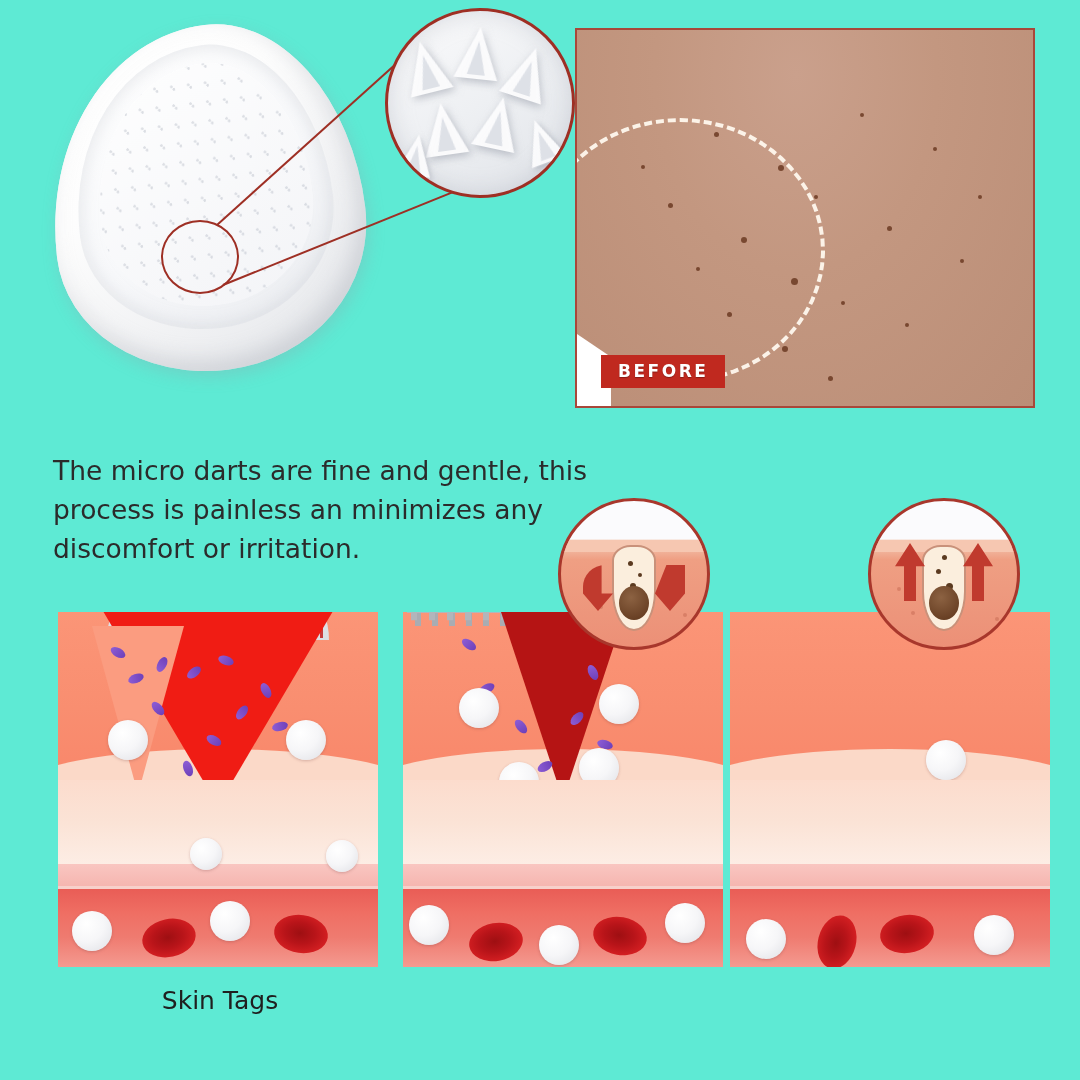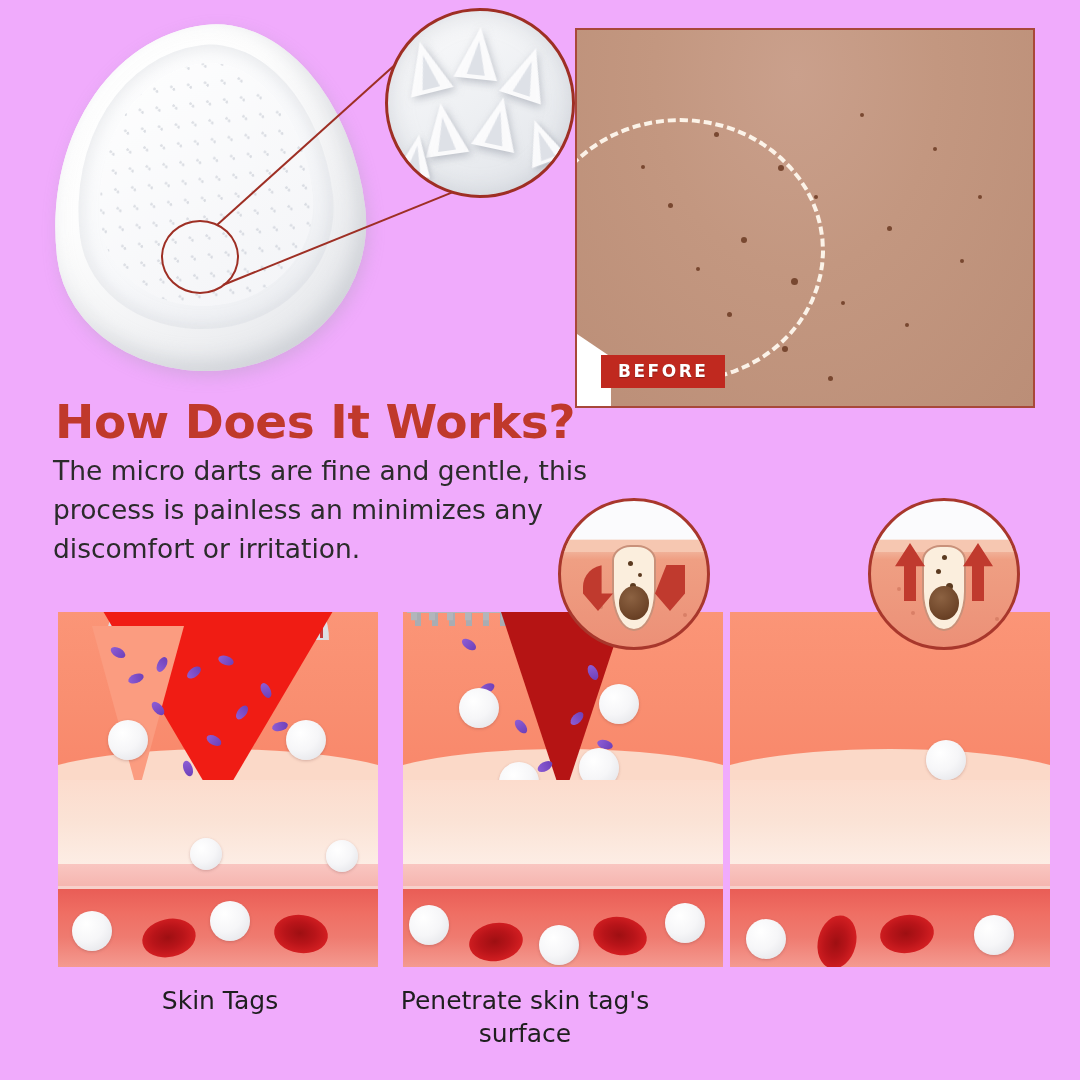--- a/index.html
+++ b/index.html
@@ -3,21 +3,21 @@
 <meta charset="utf-8">
 <title>How Does It Works</title>
 <style>
   * { box-sizing: border-box; margin: 0; padding: 0; }
   html, body {
     width: 1080px; height: 1080px;
     background: #ffffff;
     font-family: "Liberation Sans", sans-serif;
     overflow: hidden;
   }
-  #page { position: relative; width: 1080px; height: 1080px; background: #f0abfc; }
+  #page { position: relative; width: 1080px; height: 1080px; background: #5eead4; }
 
   
   .device-wrap { position: absolute; left: 45px; top: 12px; width: 345px; height: 380px; }
   .patch-outer {
     position: absolute; left: 6px; top: 14px; width: 312px; height: 345px;
     background: linear-gradient(145deg,#ffffff 0%,#fdfdfd 35%,#f0f1f3 68%,#e3e5e9 100%);
     border-radius: 56% 44% 50% 50% / 62% 58% 42% 38%;
     box-shadow: inset -6px -10px 22px rgba(170,175,185,.45),
                 inset 5px 6px 14px rgba(255,255,255,.95),
                 2px 6px 16px rgba(150,155,165,.28);
@@ -306,21 +306,20 @@
         <div class="spot" style="left:88%;top:44%;width:4px;height:4px"></div>
         <div class="spot" style="left:14%;top:36%;width:4px;height:4px"></div>
       </div>
       <div class="dash-oval"></div>
       <div class="wedge"></div>
       <div class="badge">BEFORE</div>
     </div>
 
   </div>
 
-  <div class="headline">How Does It Works?</div>
   <div class="body-copy">The micro darts are fine and gentle, this process is painless an minimizes any discomfort or irritation.</div>
 
   <div class="panels">
 
     <div class="panel p1">
       <div class="epidermis">
         <div class="epi-wave"></div>
       </div>
       <div class="cone-dome"></div>
       <div class="cone-red"></div>
@@ -424,16 +423,15 @@
       <div class="gr" style="left:12px;top:22px;width:5px;height:5px"></div>
       <div class="gr" style="left:22px;top:36px;width:7px;height:7px"></div>
       <div class="plug"></div>
     </div>
     <div class="arrow up-l"></div>
     <div class="arrow up-r"></div>
   </div>
 
   <div class="captions">
     <div class="caption c1">Skin Tags</div>
-    <div class="caption c2">Penetrate skin tag's surface</div>
   </div>
 
 </div>
 
 </body></html>

